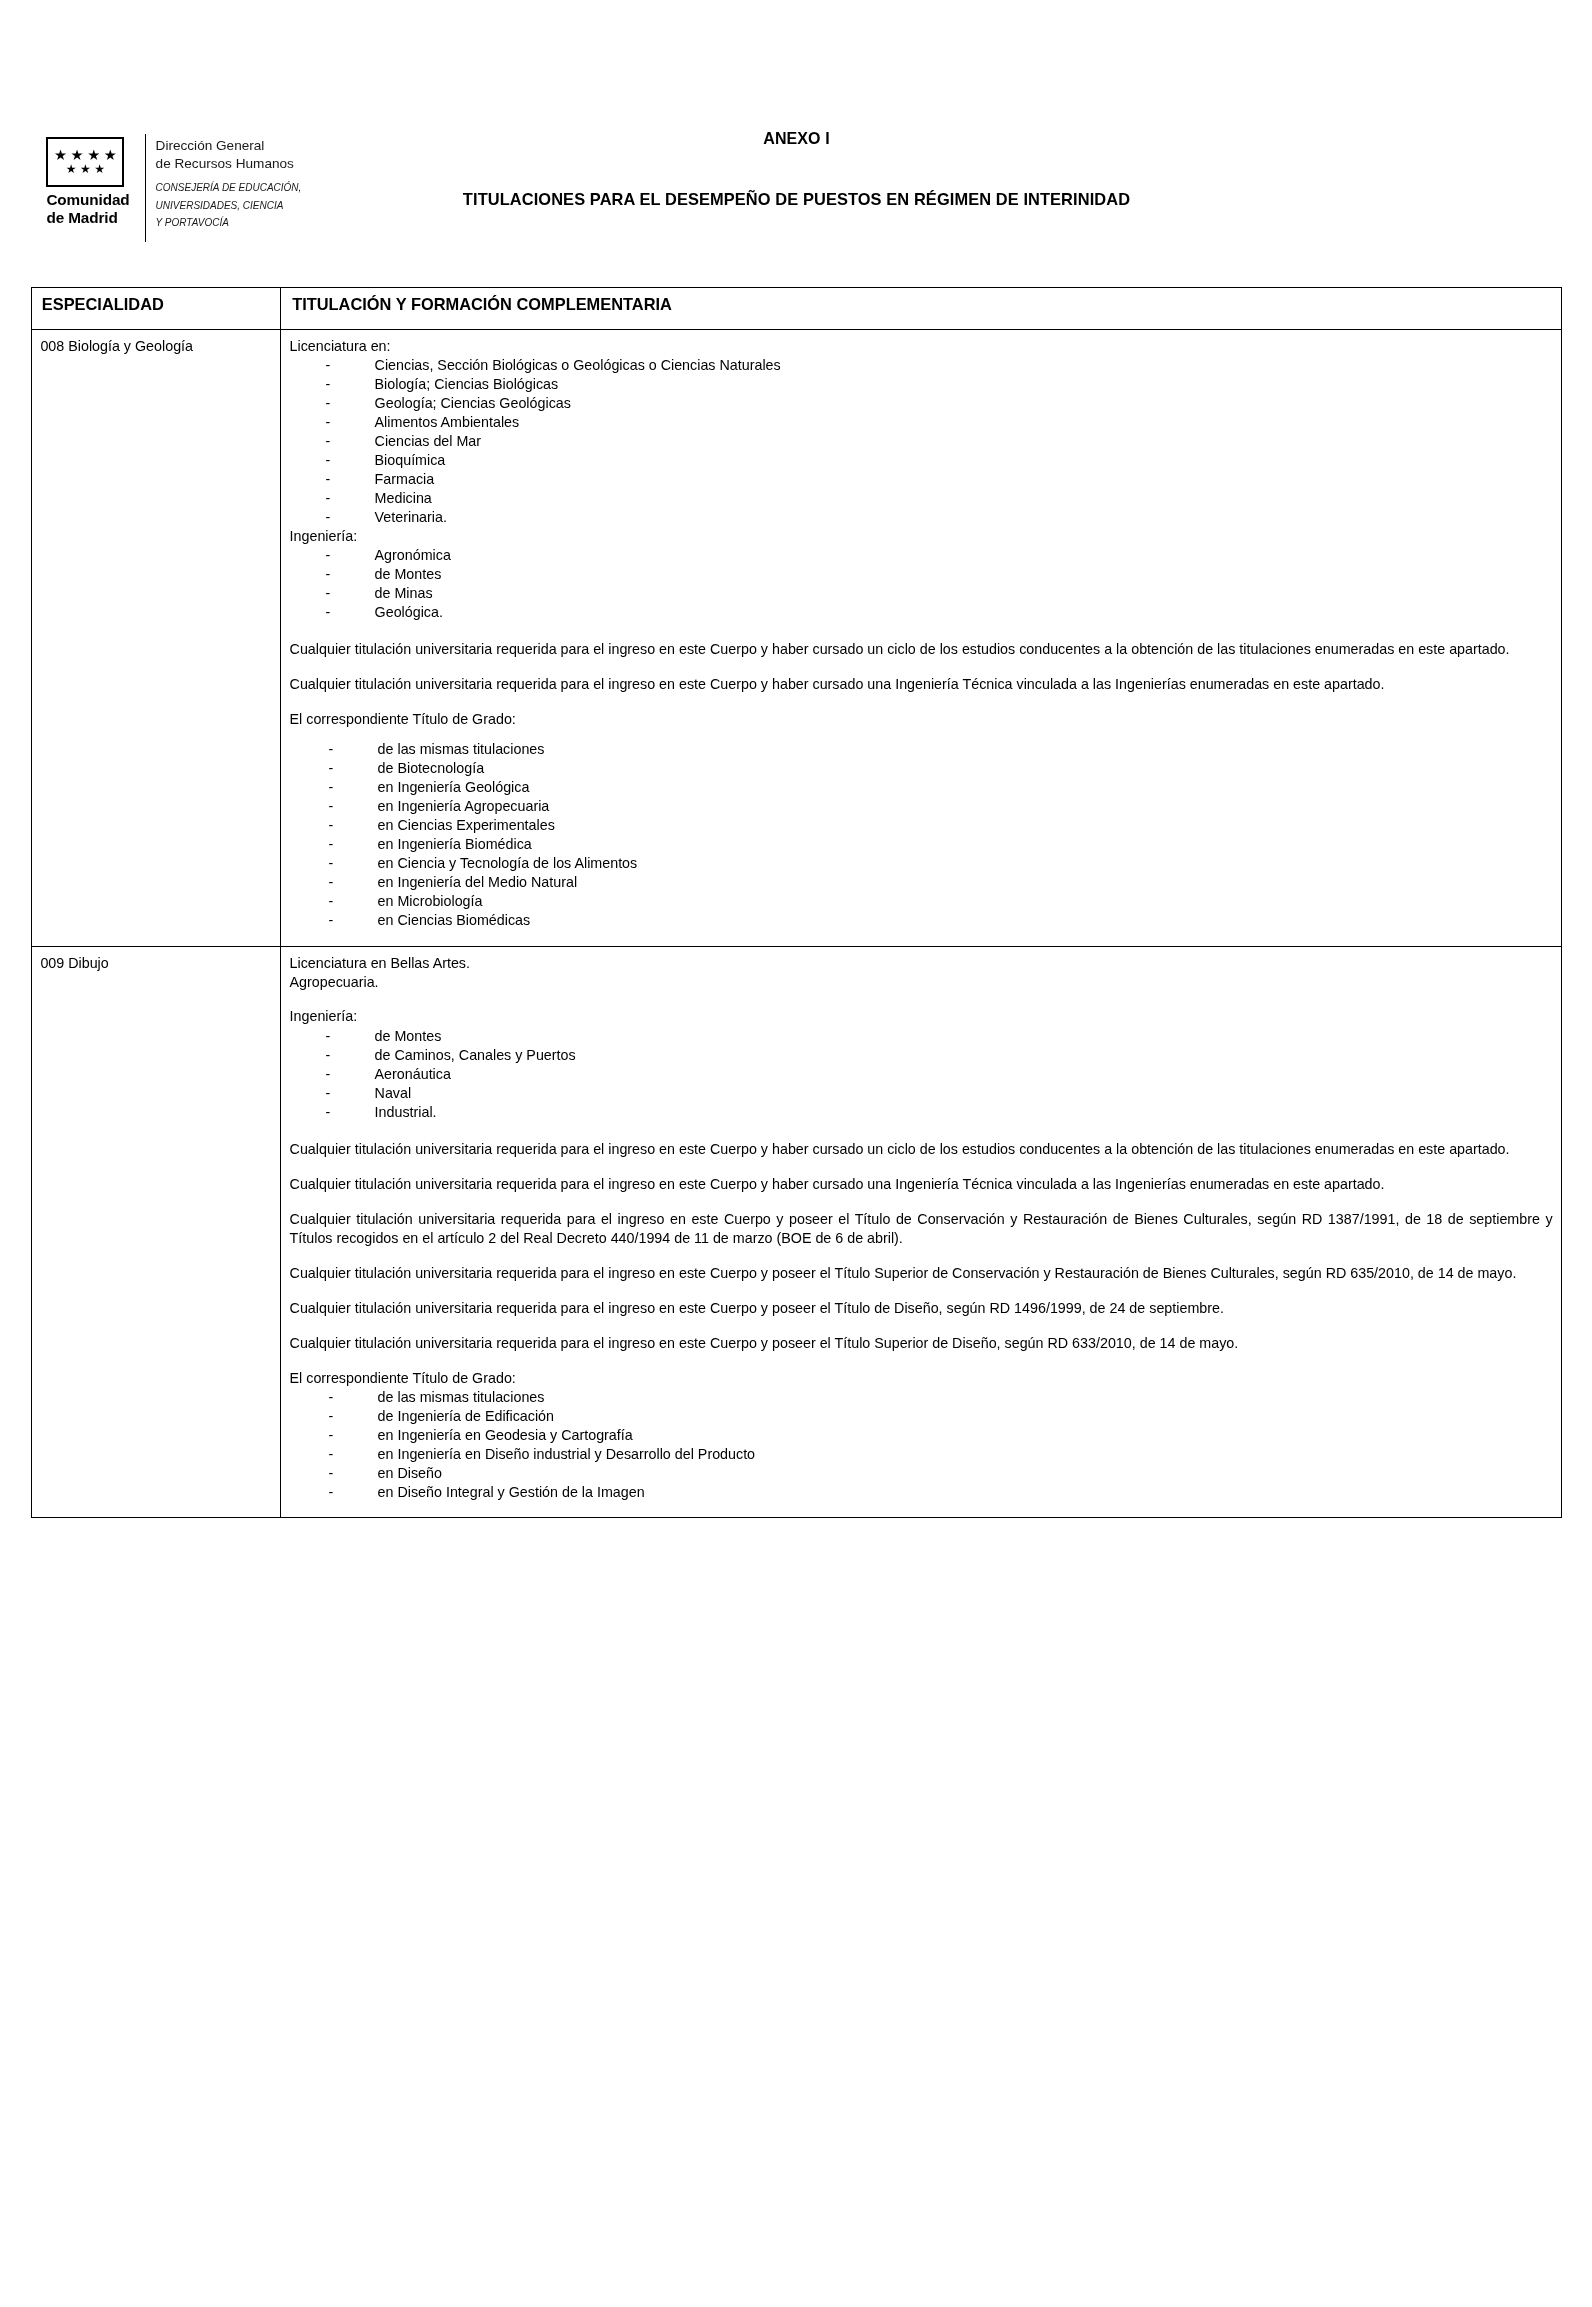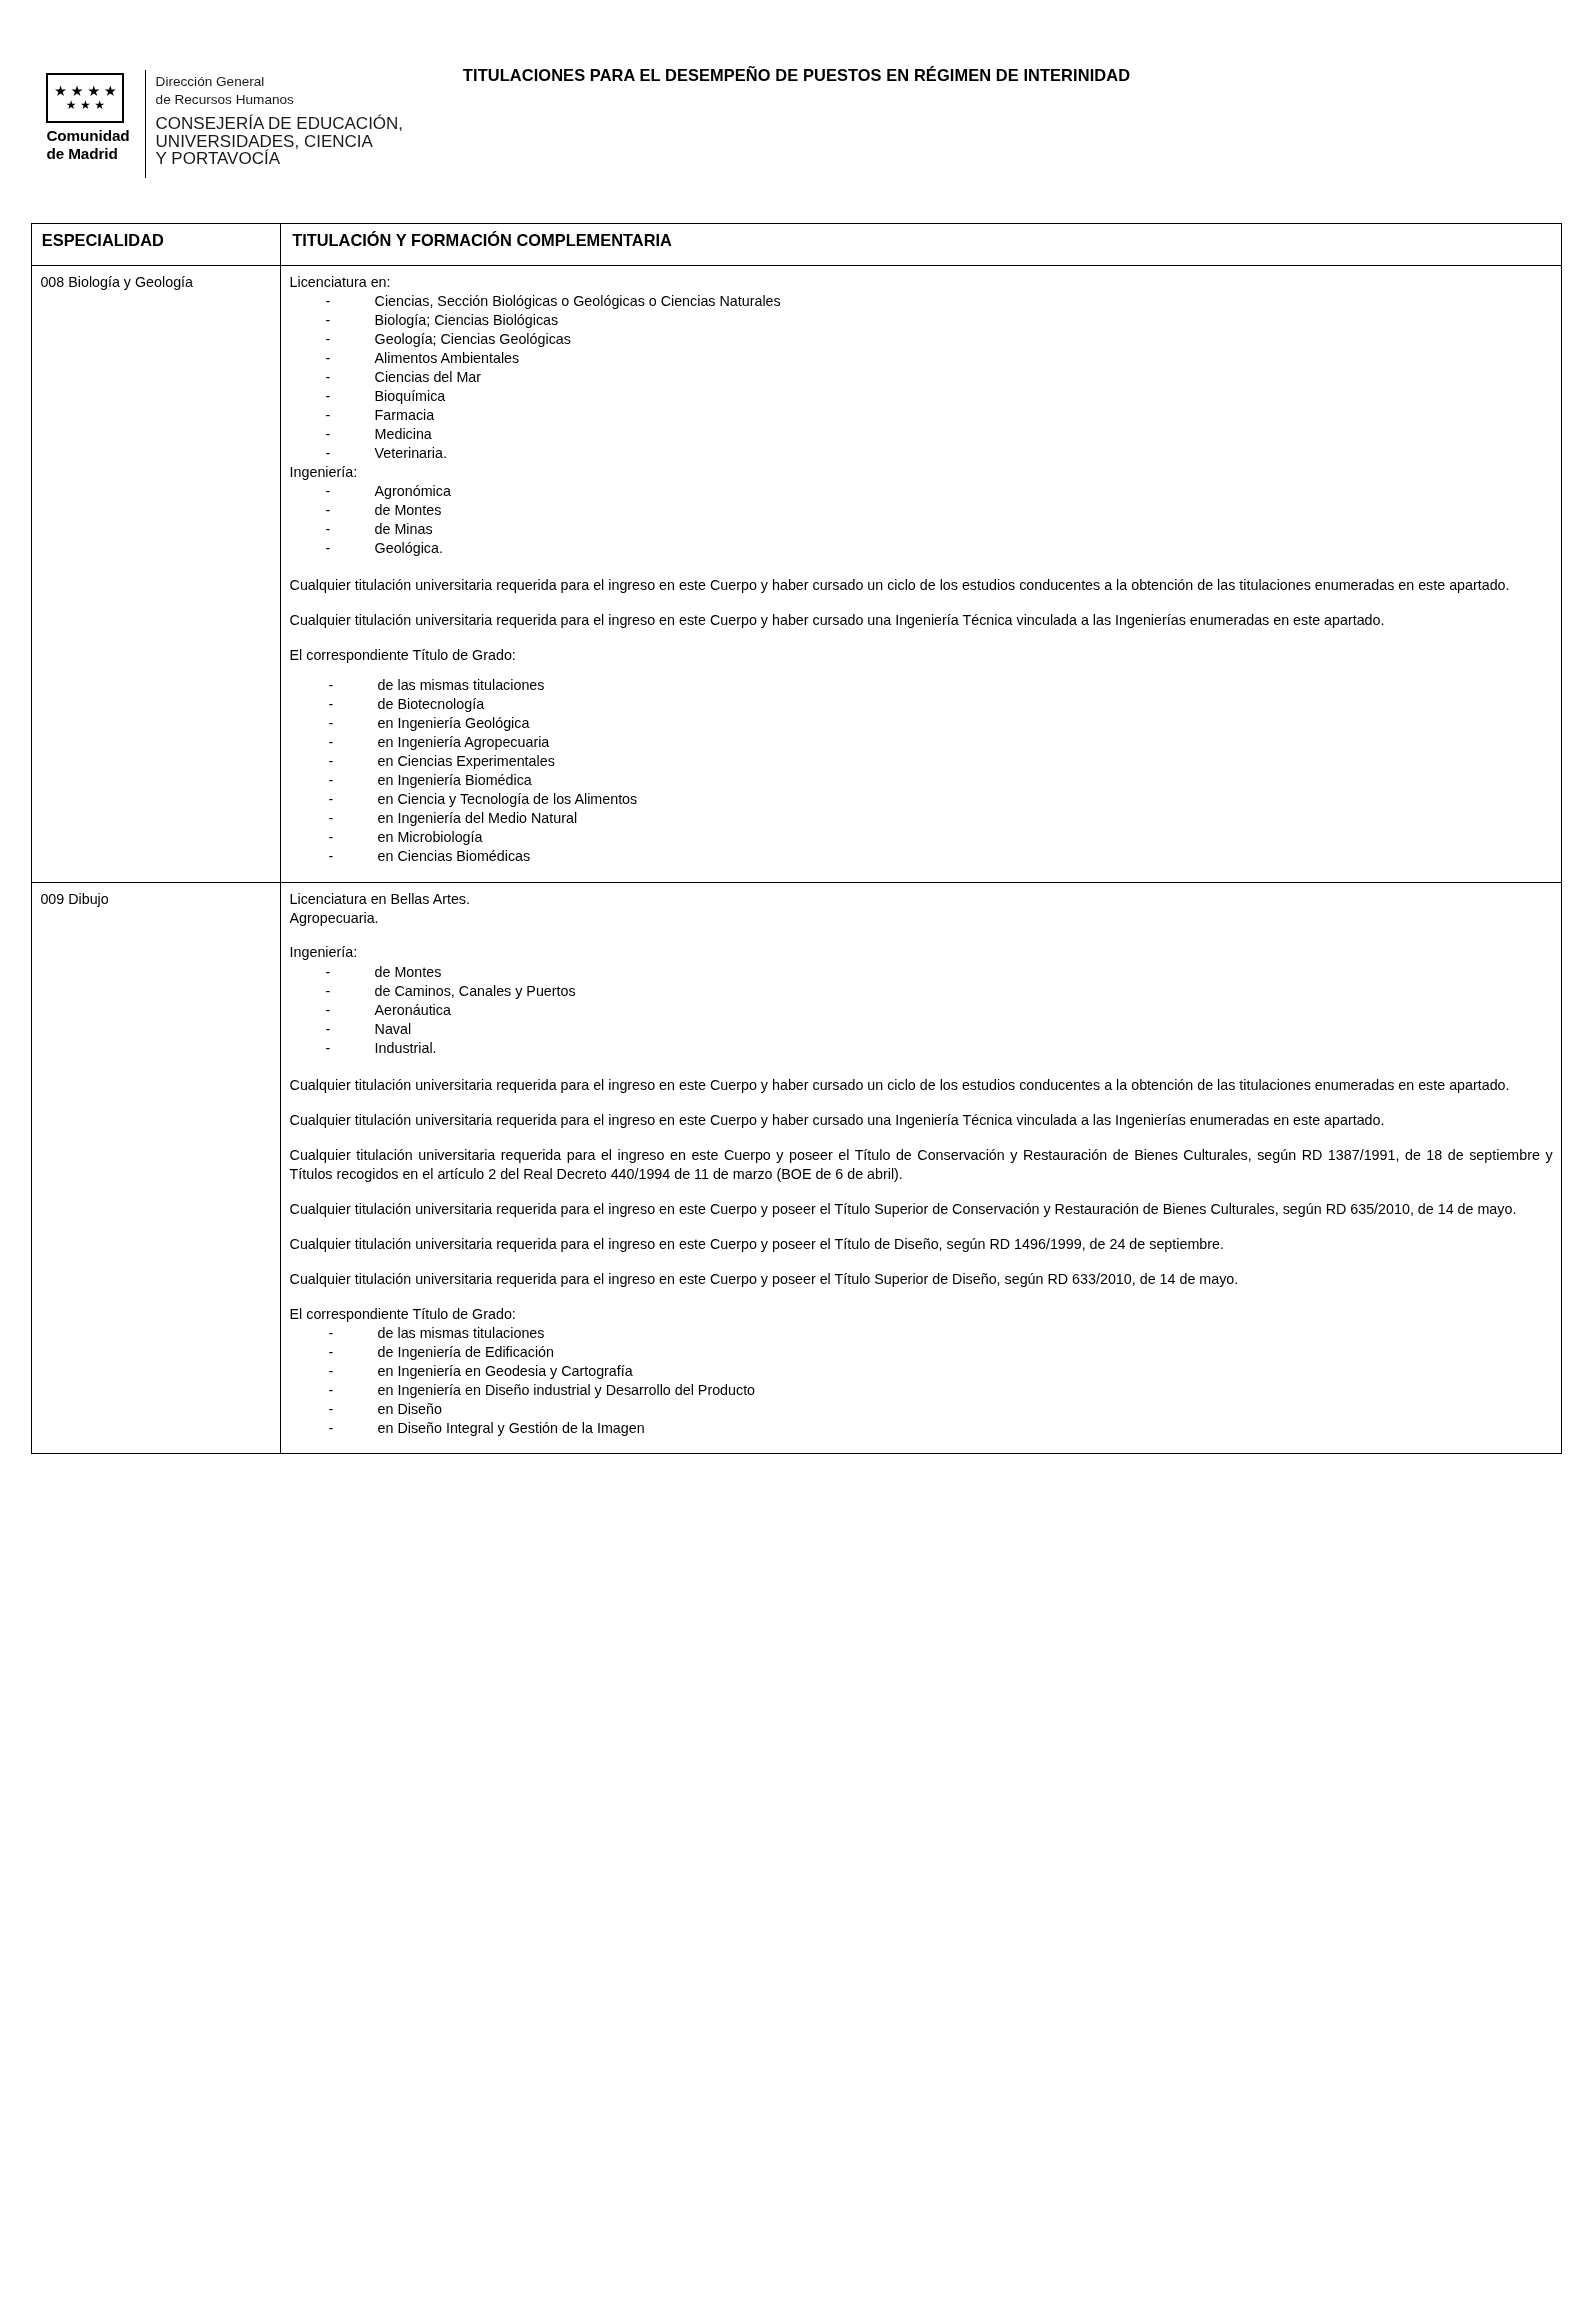--- a/index.html
+++ b/index.html
@@ -73,22 +73,23 @@
   .logo-right {
     padding-left: 9.8px;
     padding-top: 2.8px;
   }
   .dept-line {
     font-size: 13.6px;
     line-height: 18px;
     color: #1a1a1a;
   }
   .dept-line.small {
-    font-size: 17px;
+    font-size: 10px;
     line-height: 17.4px;
+    font-style: italic;
   }
   .dept-gap { height: 6.3px; }
 
   .title-anexo {
     text-align: center;
     font-size: 16px;
     font-weight: bold;
     margin-top: 106px;
     letter-spacing: 0.1px;
   }
@@ -192,20 +193,21 @@
       <div class="logo-right">
         <div class="dept-line">Dirección General</div>
         <div class="dept-line">de Recursos Humanos</div>
         <div class="dept-gap"></div>
         <div class="dept-line small">CONSEJERÍA DE EDUCACIÓN,</div>
         <div class="dept-line small">UNIVERSIDADES, CIENCIA</div>
         <div class="dept-line small">Y PORTAVOCÍA</div>
       </div>
     </div>
 
+    <div class="title-anexo">ANEXO I</div>
     <div class="title-main">TITULACIONES PARA EL DESEMPEÑO DE PUESTOS EN RÉGIMEN DE INTERINIDAD</div>
   </div>
 
   <table class="anexo">
     <thead>
       <tr>
         <th class="col-esp">ESPECIALIDAD</th>
         <th class="col-tit">TITULACIÓN Y FORMACIÓN COMPLEMENTARIA</th>
       </tr>
     </thead>

